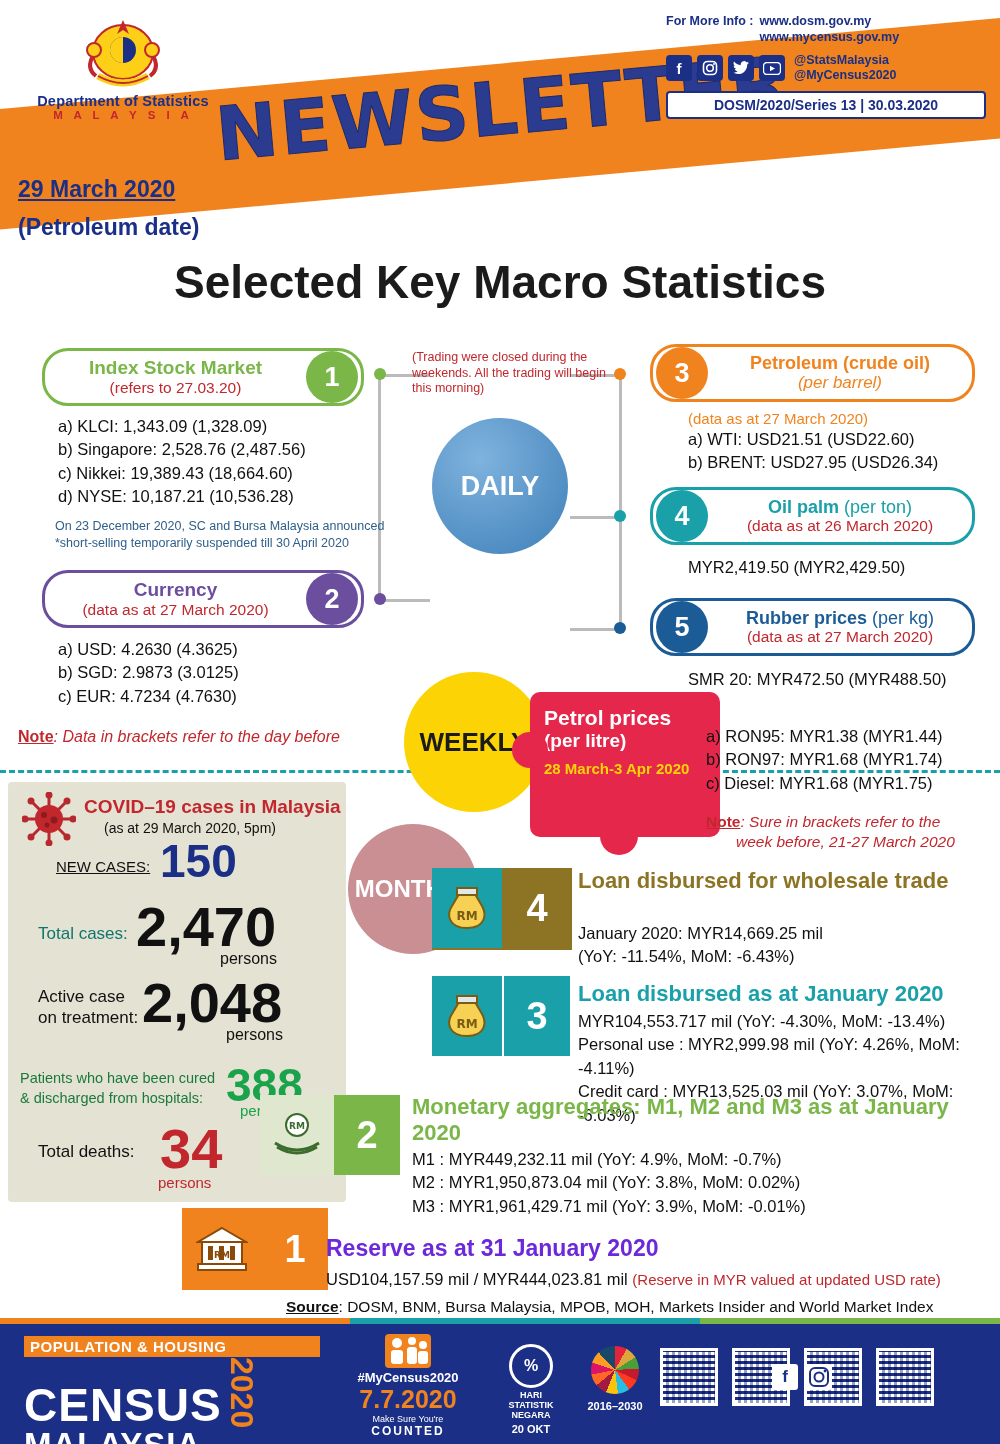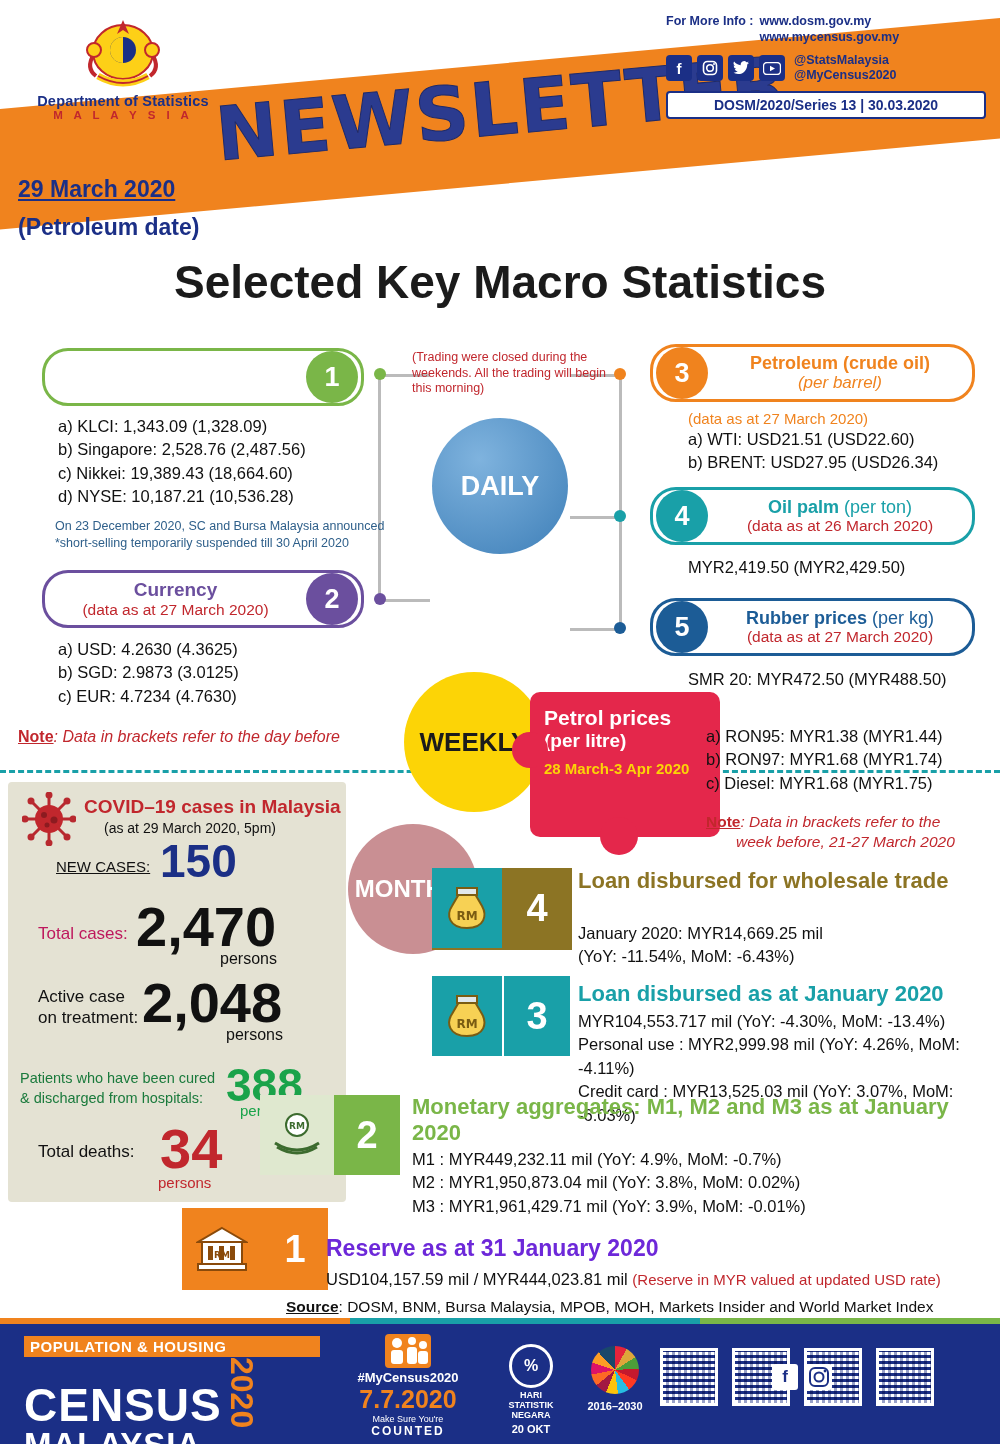--- a/index.html
+++ b/index.html
@@ -174,20 +174,24 @@
   <div class="dot" style="left:374px; top:368px; background:#7ab648;"></div>
   <div class="dot" style="left:374px; top:593px; background:#6b4f9e;"></div>
   <div class="dot" style="left:614px; top:368px; background:#f0831e;"></div>
   <div class="dot" style="left:614px; top:510px; background:#19a0a8;"></div>
   <div class="dot" style="left:614px; top:622px; background:#1c5c96;"></div>
 
   <div class="blk-text" style="left:412px; top:350px; width:200px; font-size:12.5px; color:#c1272d; line-height:1.25;">(Trading were closed during the weekends.  All the trading will begin this morning)</div>
 
   <div class="pill" style="left:42px; top:348px; width:322px; height:58px; background:#fff; border:3px solid #7ab648; flex-direction:row-reverse;">
     <div class="num" style="background:#7ab648; margin-right:3px;">1</div>
+    <div class="txt">
+      <div style="font-size:19px; font-weight:bold; color:#7ab648;">Index Stock Market</div>
+      <div style="font-size:15.5px; color:#c1272d;">(refers to 27.03.20)</div>
+    </div>
   </div>
   <div class="blk-text" style="left:58px; top:415px; width:330px;">
     <div>a) KLCI: 1,343.09 (1,328.09)</div>
     <div>b) Singapore: 2,528.76 (2,487.56)</div>
     <div>c) Nikkei: 19,389.43 (18,664.60)</div>
     <div>d) NYSE: 10,187.21 (10,536.28)</div>
   </div>
   <div class="blk-text" style="left:55px; top:518px; width:340px; font-size:12.5px; color:#2e5f8a; line-height:1.35;">
     <div>On 23 December 2020, SC and Bursa Malaysia announced</div>
     <div>*short-selling temporarily suspended  till 30 April 2020</div>
@@ -256,21 +260,21 @@
     <div style="padding:14px 0 0 14px; font-size:21px; font-weight:bold; line-height:1.15;">Petrol prices</div>
     <div style="padding:0 10px 0 14px; font-size:19px; font-weight:bold;">(per litre)</div>
     <div style="padding:8px 10px 0 14px; font-size:15px; font-weight:bold; color:#fcd406;">28 March-3 Apr 2020</div>
   </div>
   <div class="blk-text" style="left:706px; top:725px; width:290px;">
     <div>a) RON95: MYR1.38 (MYR1.44)</div>
     <div>b) RON97: MYR1.68 (MYR1.74)</div>
     <div>c) Diesel: MYR1.68 (MYR1.75)</div>
   </div>
   <div class="blk-text" style="left:706px; top:812px; width:292px; font-size:15.5px; font-style:italic; color:#c1272d; line-height:1.3;">
-    <u style="font-style:normal; font-weight:bold;">Note</u><span>:  Data in brackets refer to the</span>
+    <u style="font-style:normal; font-weight:bold;">Note</u><span>:  Sure in brackets refer to the</span>
     <div style="margin-left:30px;">week before, 21-27 March 2020</div>
   </div>
 
   <div class="covid">
     <div class="virus">
       <svg width="54" height="54" viewBox="0 0 54 54">
         <g stroke="#b8292f" stroke-width="3">
           <line x1="27" y1="2" x2="27" y2="52"></line>
             <line x1="2" y1="27" x2="52" y2="27"></line>
           <line x1="9" y1="9" x2="45" y2="45"></line>
@@ -291,21 +295,21 @@
           <circle cx="32" cy="28" r="3.5" fill="#8c1b20"></circle>
         <circle cx="25" cy="33" r="2.5" fill="#8c1b20"></circle>
       </svg>
     </div>
     <div style="position:absolute; left:76px; top:14px; font-size:19px; font-weight:bold; color:#c1272d;">COVID–19 cases in Malaysia</div>
     <div style="position:absolute; left:96px; top:38px; font-size:14px; color:#111;">(as at 29 March 2020, 5pm)</div>
 
     <div style="position:absolute; left:48px; top:76px; font-size:15px; color:#111;text-decoration:underline;">NEW CASES:</div>
     <div style="position:absolute; left:152px; top:52px; font-size:46px; font-weight:bold; color:#1b2f86;">150</div>
 
-    <div style="position:absolute; left:30px; top:142px; font-size:17px; color:#be185d;">Total cases:</div>
+    <div style="position:absolute; left:30px; top:142px; font-size:17px; color:#0f766e;">Total cases:</div>
     <div style="position:absolute; left:128px; top:112px; font-size:56px; font-weight:bold; color:#111;">2,470</div>
     <div style="position:absolute; left:212px; top:168px; font-size:16px; color:#111;">persons</div>
 
     <div style="position:absolute; left:30px; top:205px; font-size:17px; color:#111;">Active case</div>
     <div style="position:absolute; left:30px; top:226px; font-size:17px; color:#111;">on treatment:</div>
     <div style="position:absolute; left:134px; top:188px; font-size:56px; font-weight:bold; color:#111;">2,048</div>
     <div style="position:absolute; left:218px; top:244px; font-size:16px; color:#111;">persons</div>
 
     <div style="position:absolute; left:12px; top:288px; font-size:14.5px; color:#1a7a3c;">Patients who have been cured</div>
     <div style="position:absolute; left:12px; top:308px; font-size:14.5px; color:#1a7a3c;">&amp; discharged from hospitals:</div>

